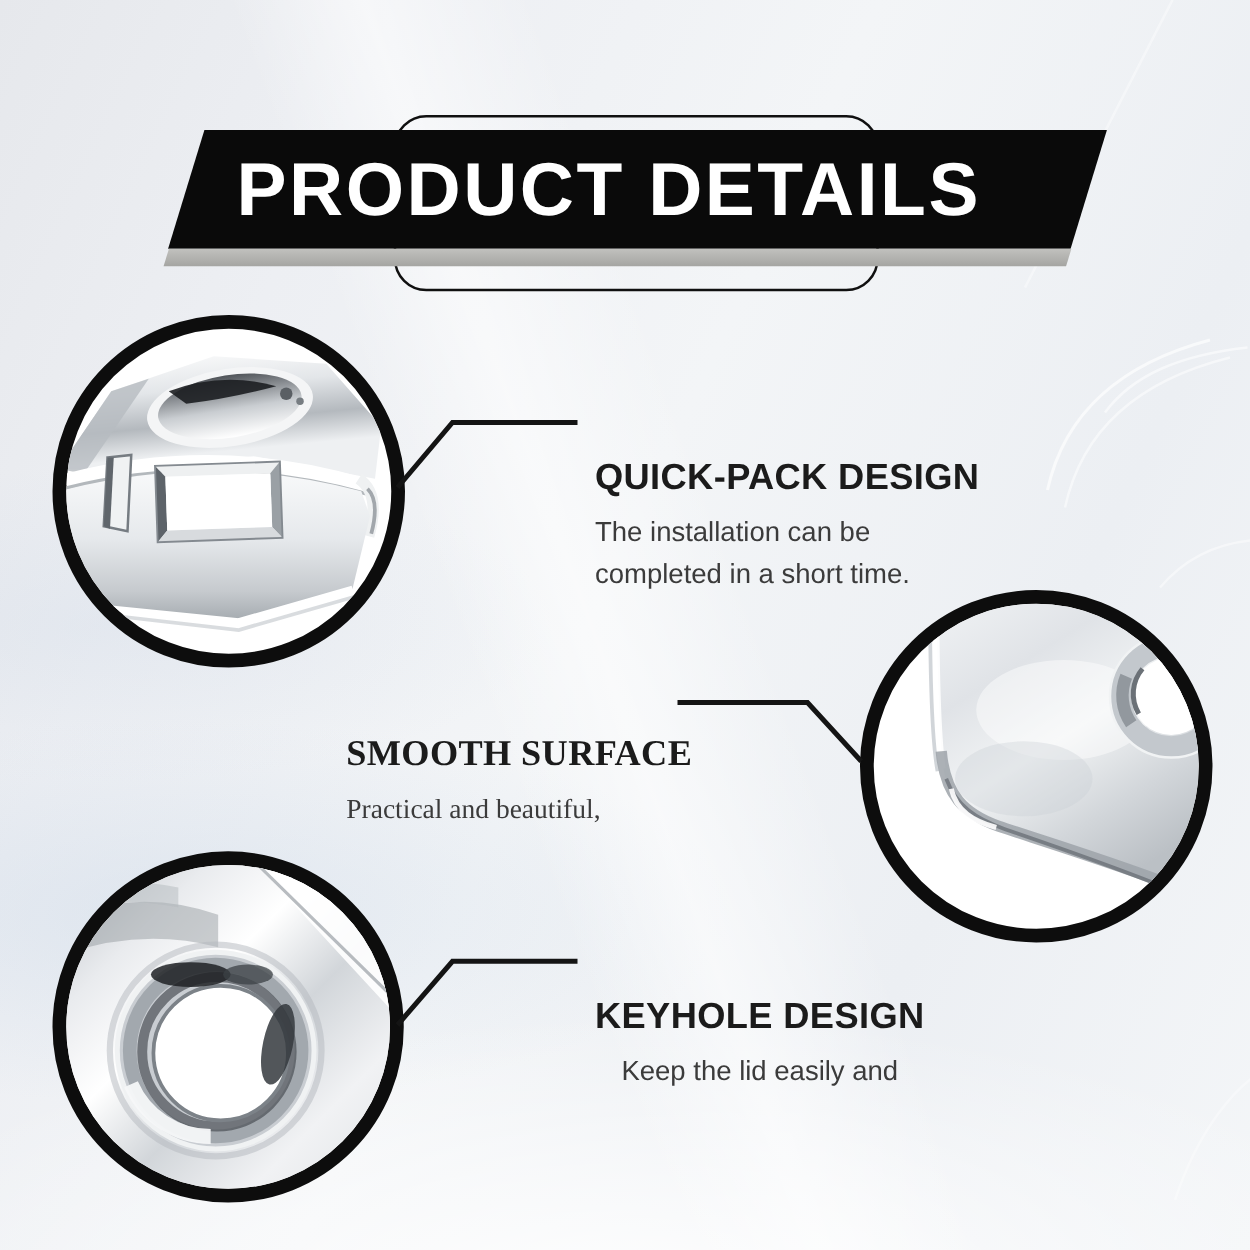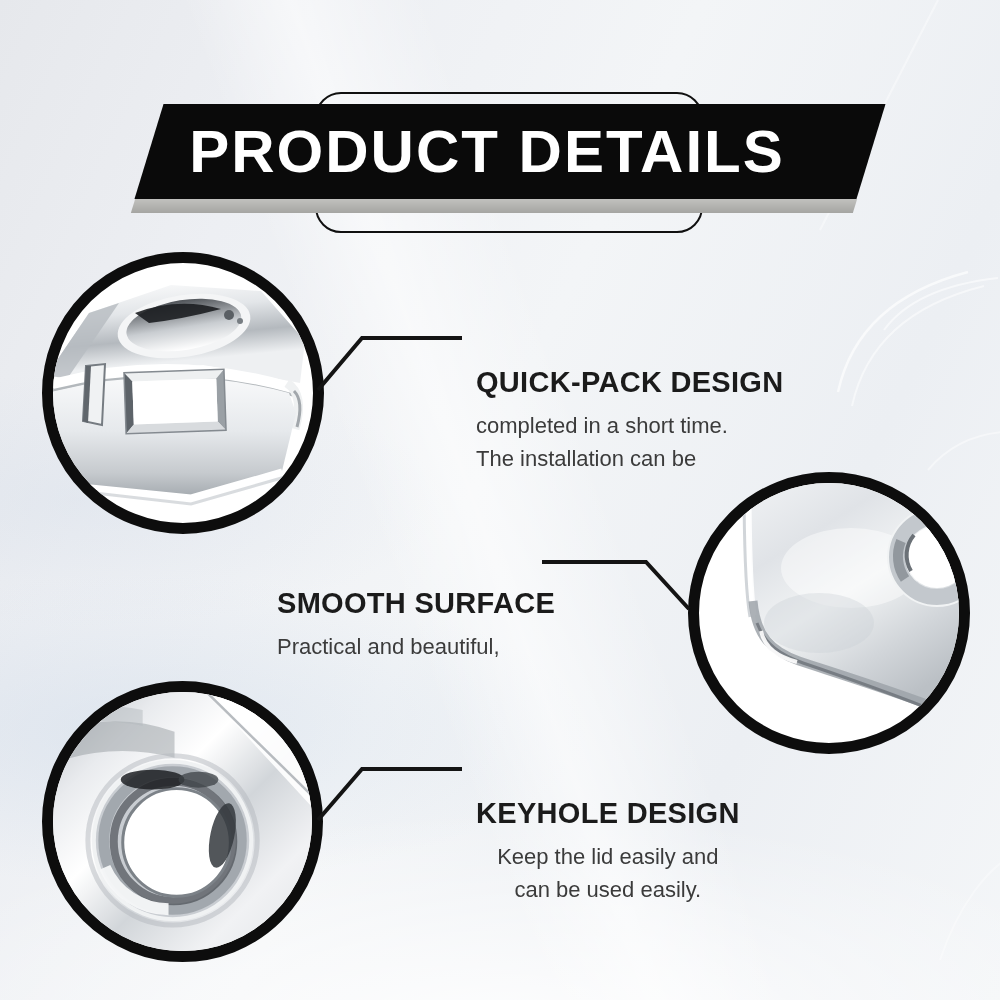--- a/index.html
+++ b/index.html
@@ -44,21 +44,21 @@
     border:11px solid #0d0d0d; box-sizing:border-box; overflow:hidden; z-index:4;
   }
   .pc svg { display:block; }
   #pc1 { left:42px;  top:252px; width:282px; height:282px; }
   #pc2 { left:688px; top:472px; width:282px; height:282px; }
   #pc3 { left:42px;  top:681px; width:281px; height:281px; }
 
   
   .feature { position:absolute; z-index:5;margin-top:44px; }
   #f1 { left:476px; top:322px; }
-  #f2 { left:277px; top:543px; }
+  #f2 { left:277px; top:543px;font-family:Liberation Serif, serif; }
   #f3 { left:476px; top:753px;text-align:center; }
   .f-heading {
     font-size:29px; font-weight:700; color:#1b1b1b;
     letter-spacing:0.3px; line-height:32px; white-space:nowrap;
   }
   .f-body { margin-top:11px; font-size:22px; color:#3b3b3b; line-height:33px; }
   .f-body span { display:block; }
 </style>
 </head>
 <body>
@@ -196,33 +196,32 @@
 
   <svg class="connectors" width="1000" height="1000" viewBox="0 0 1000 1000">
     <polyline points="318,390 362,338 462,338" fill="none" stroke="#141414" stroke-width="4"></polyline>
     <polyline points="542,562 646,562 689,609" fill="none" stroke="#141414" stroke-width="4"></polyline>
     <polyline points="318,820 362,769 462,769" fill="none" stroke="#141414" stroke-width="4"></polyline>
   </svg>
 
   <div class="feature" id="f1">
     <div class="f-heading">QUICK-PACK DESIGN</div>
     <div class="f-body">
+      <span>The installation can be</span>
       <span>completed in a short time.</span>
-      <span>The installation can be</span>
     </div>
   </div>
 
   <div class="feature" id="f2">
     <div class="f-heading">SMOOTH SURFACE</div>
     <div class="f-body">
       <span>Practical and beautiful,</span>
     </div>
   </div>
 
   <div class="feature" id="f3">
     <div class="f-heading">KEYHOLE DESIGN</div>
     <div class="f-body">
       <span>Keep the lid easily and</span>
-      <span>can be used easily.</span>
     </div>
   </div>
 
 </div>
 
 </body></html>

